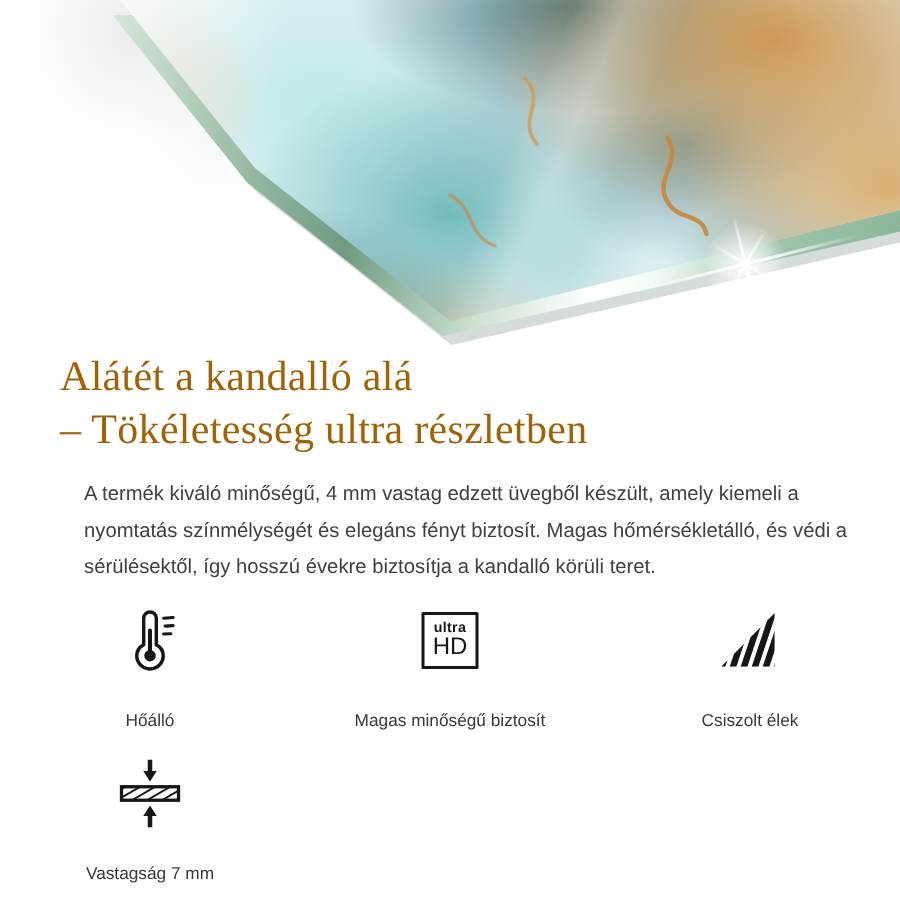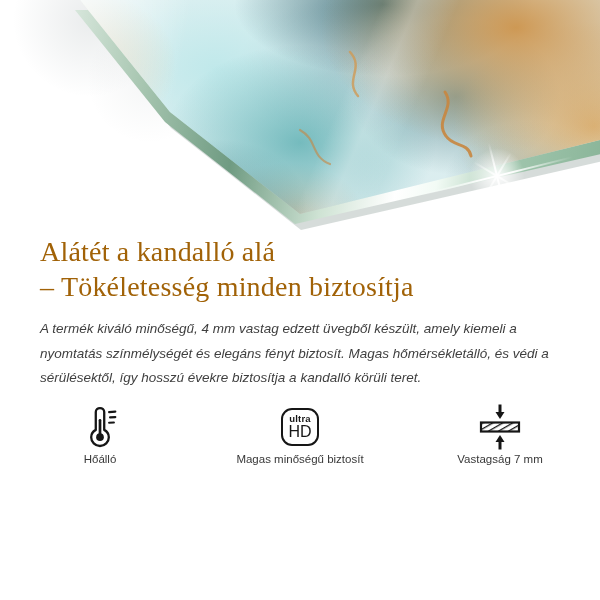--- a/index.html
+++ b/index.html
@@ -63,33 +63,33 @@
   .sparkle .r4{left:-27px;top:-1px;width:54px;height:2px;transform:rotate(-45deg);opacity:.85;
     background:linear-gradient(90deg, rgba(255,255,255,0), #fff 45%, #fff 55%, rgba(255,255,255,0));}
   
   .content{padding:0 40px;}
   .title{
     font-family:"Liberation Serif",serif;
     font-size:28px;line-height:35px;font-weight:400;color:#a16207;
     margin:4px 0 0;letter-spacing:.2px;
   }
   .desc{
-    margin:13px 0 0;width:522px;
-    font-size:13.5px;line-height:24.5px;color:#3f3f3f;font-style:italic;
+    margin:13px 16px 0;width:522px;
+    font-size:13.5px;line-height:24.5px;color:#3f3f3f;
   }
   
   .features{
     margin:12px -40px 0;
     display:grid;grid-template-columns:repeat(3,1fr);row-gap:18px;
   }
   .feature{display:flex;flex-direction:column;align-items:center;}
   .icon-wrap{height:48px;display:flex;align-items:center;justify-content:center;}
-  .feature-label{margin-top:2px;font-size:11.5px;color:#383838;}
+  .feature-label{margin-top:24px;font-size:11.5px;color:#383838;}
   .hd-box{
-    width:34px;height:34px;border:2.5px solid #161616;border-radius:11px;
+    width:34px;height:34px;border:2.5px solid #161616;border-radius:1px;
     display:flex;flex-direction:column;align-items:center;justify-content:center;
   }
   .hd-box .ultra{font-size:9.5px;line-height:10px;font-weight:700;color:#161616;letter-spacing:.2px;}
   .hd-box .hd{font-size:16px;line-height:15px;font-weight:400;color:#161616;}
   svg{display:block;}
 </style>
 </head>
 <body>
 
 <div class="hero">
@@ -107,21 +107,21 @@
       <i class="r1"></i>
       <i class="r2"></i>
       <i class="r3"></i>
       <i class="r4"></i>
   </div>
 </div>
 
 <div class="content">
   <h1 class="title">
     <span>Alátét a kandalló alá</span><br>
-    <span>– Tökéletesség minden biztosítja</span>
+    <span>– Tökéletesség ultra részletben</span>
   </h1>
   <p class="desc">A termék kiváló minőségű, 4 mm vastag edzett üvegből készült, amely kiemeli a nyomtatás színmélységét és elegáns fényt biztosít. Magas hőmérsékletálló, és védi a sérülésektől, így hosszú évekre biztosítja a kandalló körüli teret.</p>
 
   <div class="features">
 
     <div class="feature">
       <div class="icon-wrap">
         <svg width="46" height="48" viewBox="0 0 48 48" fill="none" stroke="#161616" stroke-width="2.4" stroke-linecap="round" stroke-linejoin="round">
           <path d="M19.6 8.4 C19.6 6 21.6 4.2 24 4.2 C26.4 4.2 28.4 6 28.4 8.4 V27 C31.3 28.6 33.2 31.4 33.2 34.6 A9.2 9.2 0 1 1 14.8 34.6 C14.8 31.4 16.7 28.6 19.6 27 Z"></path>
           <line x1="24" y1="17" x2="24" y2="33" stroke-width="2.8"></line>
@@ -139,20 +139,40 @@
         <div class="hd-box">
           <span class="ultra">ultra</span>
           <span class="hd">HD</span>
         </div>
       </div>
       <div class="feature-label">Magas minőségű biztosít</div>
     </div>
 
 
 
+    <div class="feature">
+      <div class="icon-wrap">
+        <svg width="46" height="44" viewBox="0 0 48 48">
+          <defs>
+            <clipPath id="triClip">
+                <polygon points="3,43 42,4 42,43"></polygon>
+              </clipPath>
+          </defs>
+          <g clip-path="url(#triClip)" stroke="#161616" stroke-width="4.6">
+            <line x1="2" y1="48" x2="18" y2="0"></line>
+            <line x1="10" y1="48" x2="26" y2="0"></line>
+            <line x1="18" y1="48" x2="34" y2="0"></line>
+            <line x1="26" y1="48" x2="42" y2="0"></line>
+            <line x1="34" y1="48" x2="50" y2="0"></line>
+            <line x1="42" y1="48" x2="58" y2="0"></line>
+          </g>
+        </svg>
+      </div>
+      <div class="feature-label">Csiszolt élek</div>
+    </div>
 
     <div class="feature">
       <div class="icon-wrap">
         <svg width="48" height="48" viewBox="0 0 48 48">
           <defs>
             <pattern id="hatch4" width="5" height="5" patternUnits="userSpaceOnUse" patternTransform="rotate(60)">
               <line x1="0" y1="0" x2="0" y2="5" stroke="#161616" stroke-width="2.6"></line>
             </pattern>
           </defs>
           <rect x="5" y="19.5" width="38" height="9" fill="url(#hatch4)" stroke="#161616" stroke-width="2.2"></rect>

